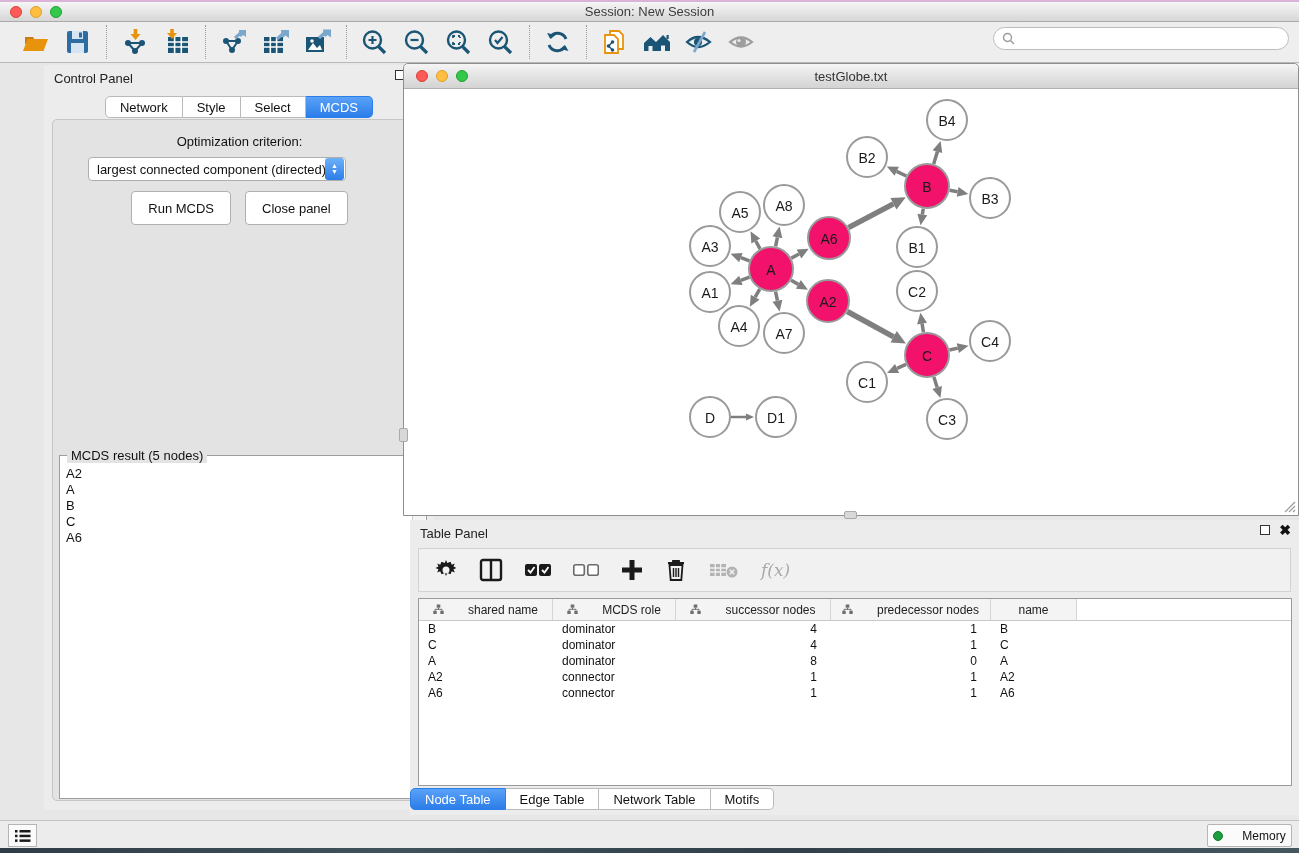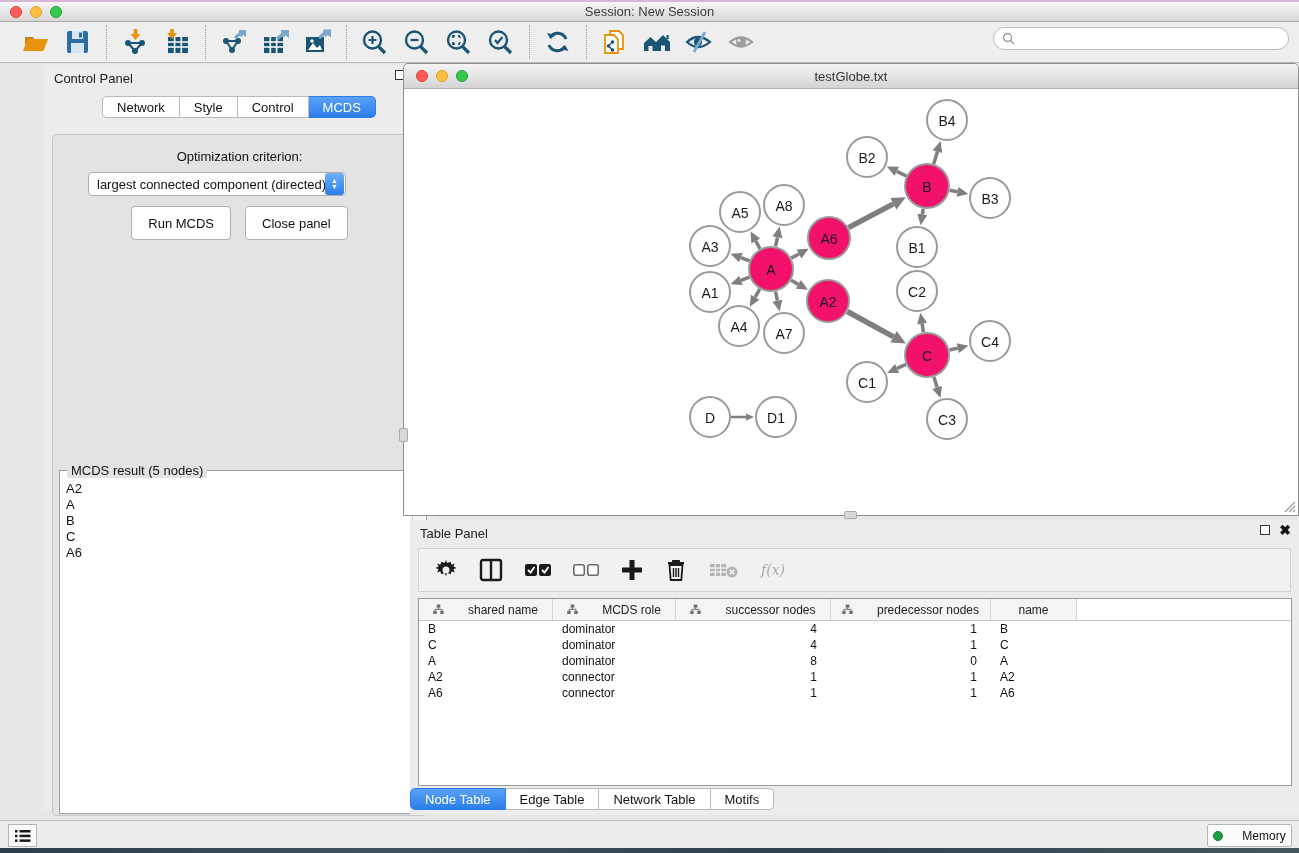--- a/index.html
+++ b/index.html
@@ -37,21 +37,21 @@
   .panel-head .head-icons { position:absolute; right:8px; top:5px; display:flex; gap:9px; align-items:center; }
   .float-icon { width:10px; height:10px; border:1.5px solid #333; background:#fff; }
   .close-icon { font-size:14px; font-weight:bold; color:#111; line-height:10px; }
   .cp-tabs { position:absolute; left:0; top:31px; width:390px; display:flex; justify-content:center; z-index:3; }
   .seg { display:flex; }
   .seg .seg-btn { height:22px; background:#fff; border:1px solid #b9b9b9; border-left:none;
     font-size:13px; color:#111; display:flex; align-items:center; justify-content:center; padding:0 14px; }
   .seg .seg-btn:first-child { border-left:1px solid #b9b9b9; border-radius:5px 0 0 5px; }
   .seg .seg-btn:last-child { border-radius:0 5px 5px 0; }
   .seg .seg-btn.active { background:linear-gradient(#5aa2f8,#2b7de9); color:#fff; border-color:#2b7de9; }
-  .cp-body { position:absolute; left:8px; top:69px; width:375px; height:682px; background:#e3e3e3;
+  .cp-body { position:absolute; left:8px; top:54px; width:375px; height:682px; background:#e3e3e3;
     border:1px solid #c6c6c6; border-radius:5px; }
   .opt-label { position:absolute; left:0; top:14px; width:100%; text-align:center; font-size:13px; color:#111; }
   .combo { position:absolute; left:35px; top:37px; width:258px; height:24px; background:#fff;
     border:1px solid #aeaeae; border-radius:4px; display:flex; align-items:center; }
   .combo-text { flex:1; font-size:13px; color:#111; padding-left:8px; white-space:nowrap; overflow:hidden; }
   .combo-stepper { width:19px; height:22px; margin-right:1px; border-radius:3px;
     background:linear-gradient(#6eb1f9,#2c7de9); display:flex; flex-direction:column; align-items:center; justify-content:center; }
   .combo-stepper span { color:#fff; font-size:7px; line-height:6px; }
   .cp-buttons { position:absolute; left:0; top:71px; width:100%; display:flex; justify-content:center; gap:14px; }
   .btn { height:22px; background:#fff; border:1px solid #b0b0b0; border-radius:4px; font-size:13px;
@@ -99,21 +99,21 @@
     border-top:1px solid #c3c3c3; }
   .status-left-btn { position:absolute; left:8px; top:3px; width:29px; height:23px; background:#fbfbfb;
     border:1px solid #b5b5b5; display:flex; align-items:center; justify-content:center; }
   .memory-btn { position:absolute; right:7px; top:3px; width:85px; height:23px; background:#fbfbfb;
     border:1px solid #b5b5b5; border-radius:2px; display:flex; align-items:center; justify-content:center; gap:19px; }
   .memory-dot { width:10px; height:10px; border-radius:50%; background:#1e9e3e; border:1px solid #147a2c; }
   .memory-label { font-size:12px; color:#111; }
   .desktop-bottom { position:absolute; left:0; top:848px; width:1299px; height:5px;
     background:linear-gradient(90deg,#2e3c47,#41525c 30%,#31404b 60%,#45565f); }
 
-  .fx-label { font-family:"DejaVu Serif", serif; font-style:italic; font-size:14px; color:#a9a9a9; }
+  .fx-label { font-family:"DejaVu Serif", serif; font-style:italic; font-size:17px; color:#a9a9a9; }
 </style>
 </head>
 <body>
 
 <div id="root">
   <div class="desktop-top"></div>
 
   <div class="titlebar">
     <div class="lights">
       <div class="light red"></div>
@@ -281,21 +281,21 @@
       <span class="panel-title">Control Panel</span>
       <span class="head-icons">
         <span class="float-icon"></span>
         <span class="close-icon">✖</span>
       </span>
     </div>
     <div class="cp-tabs">
       <div class="seg">
         <div class="seg-btn">Network</div>
         <div class="seg-btn">Style</div>
-        <div class="seg-btn">Control</div>
+        <div class="seg-btn">Select</div>
         <div class="seg-btn active">MCDS</div>
       </div>
     </div>
     <div class="cp-body">
       <div class="opt-label">Optimization criterion:</div>
       <div class="combo">
         <span class="combo-text">largest connected component (directed)</span>
         <span class="combo-stepper">
             <span>▲</span>
             <span>▼</span>

